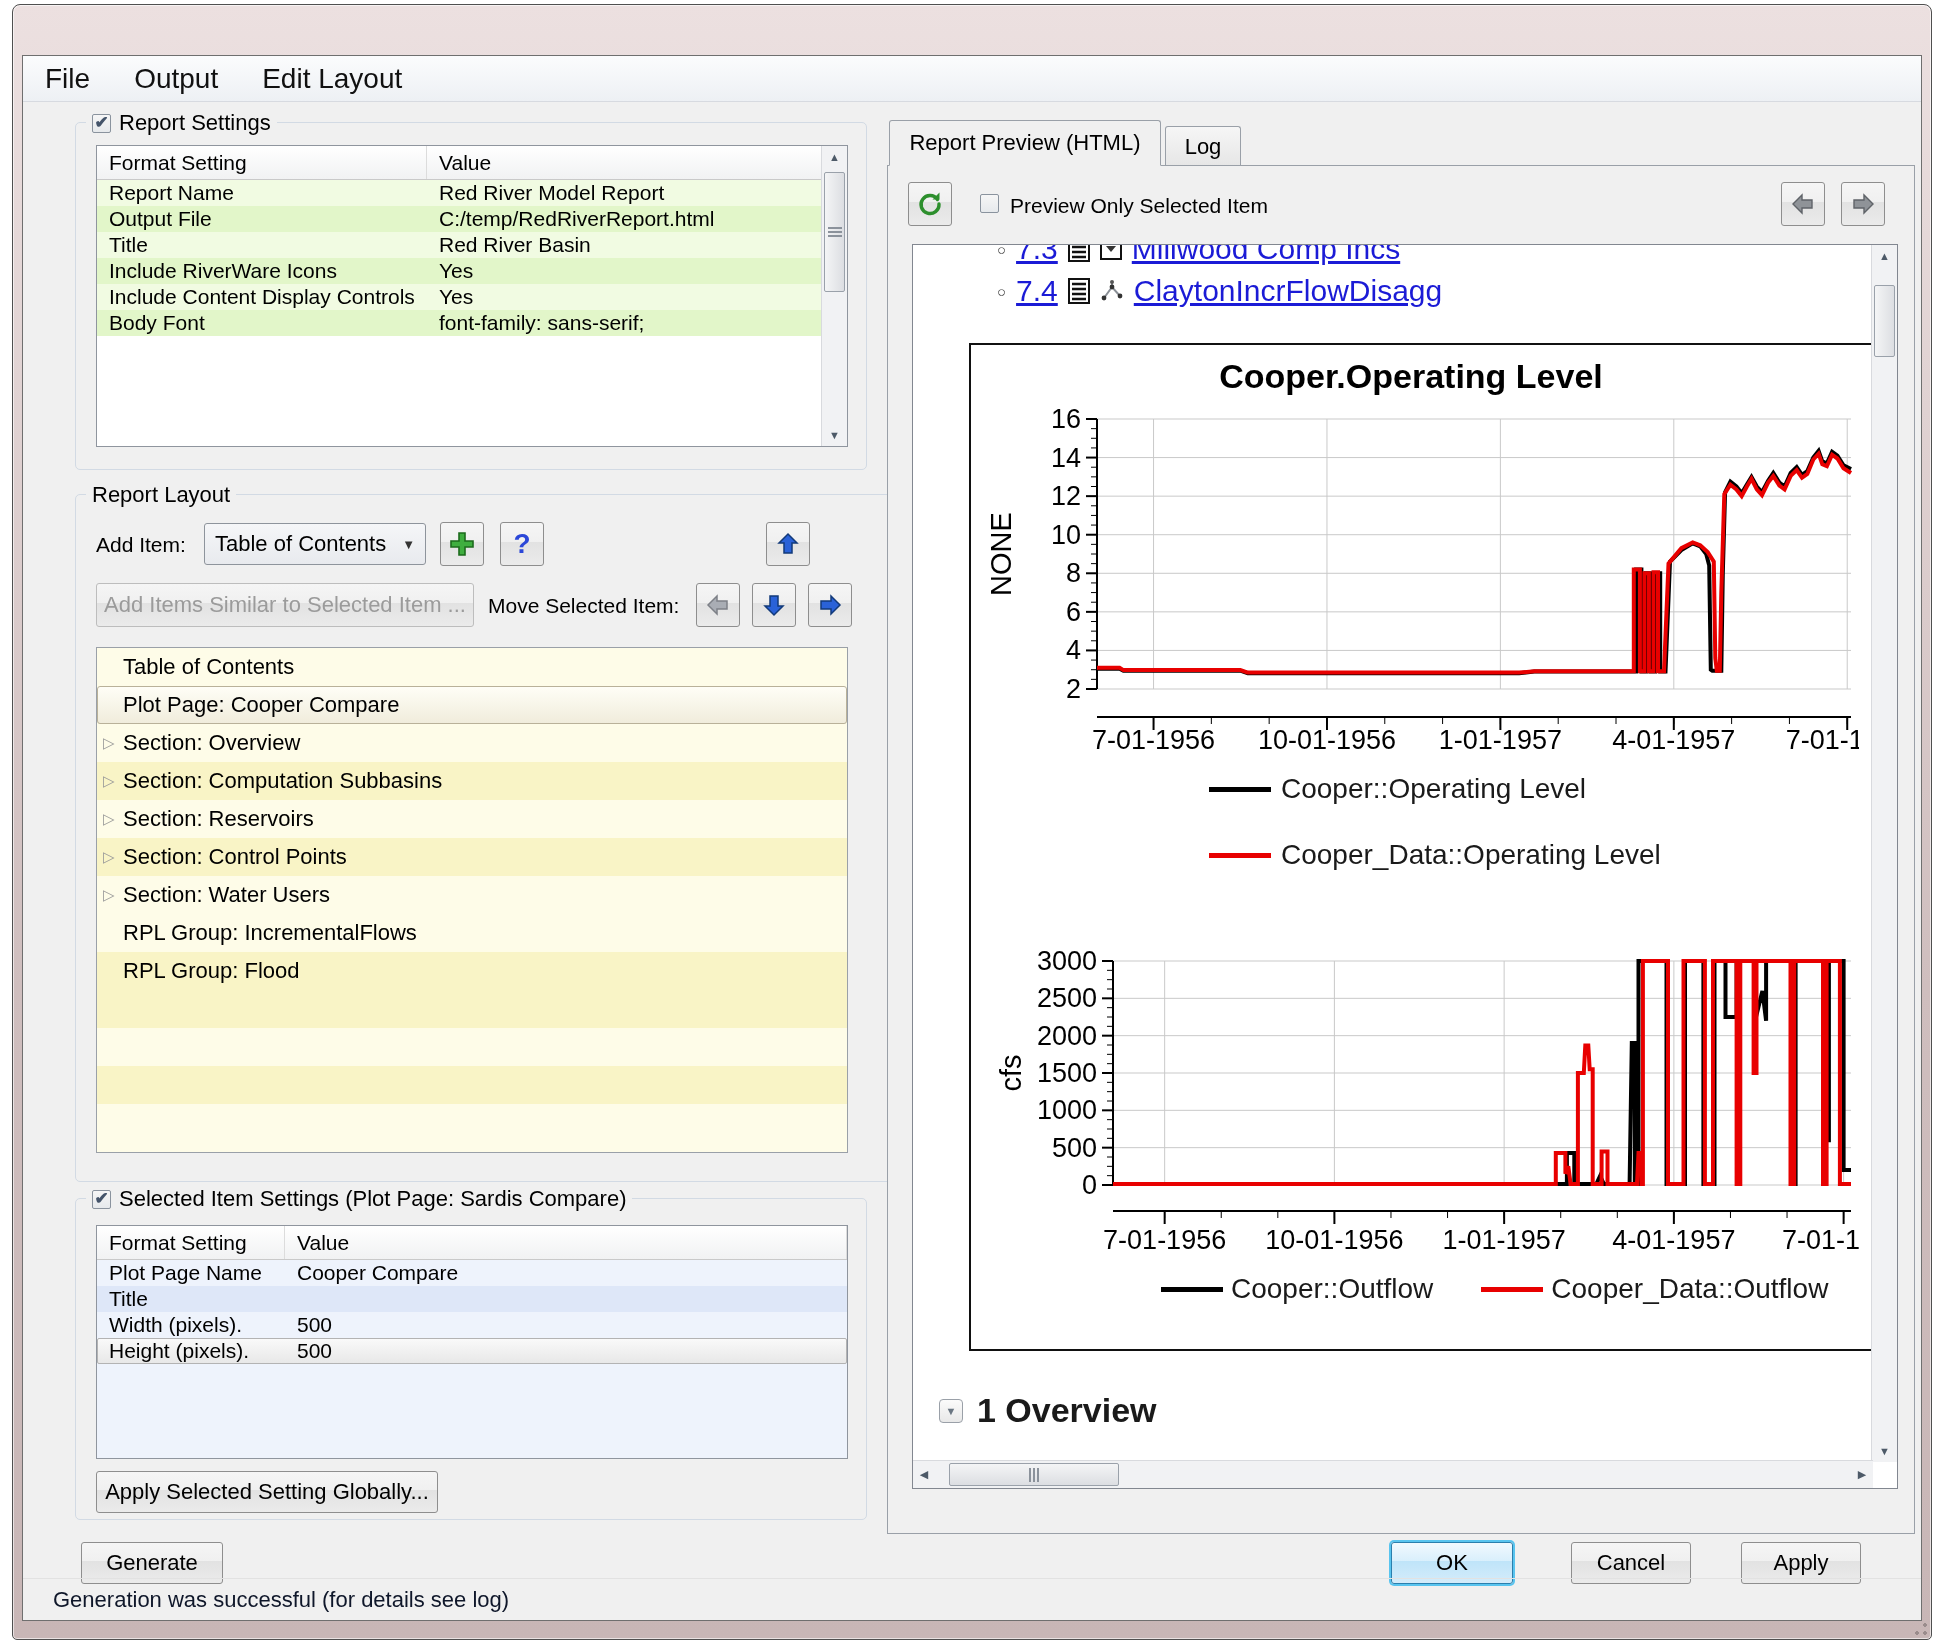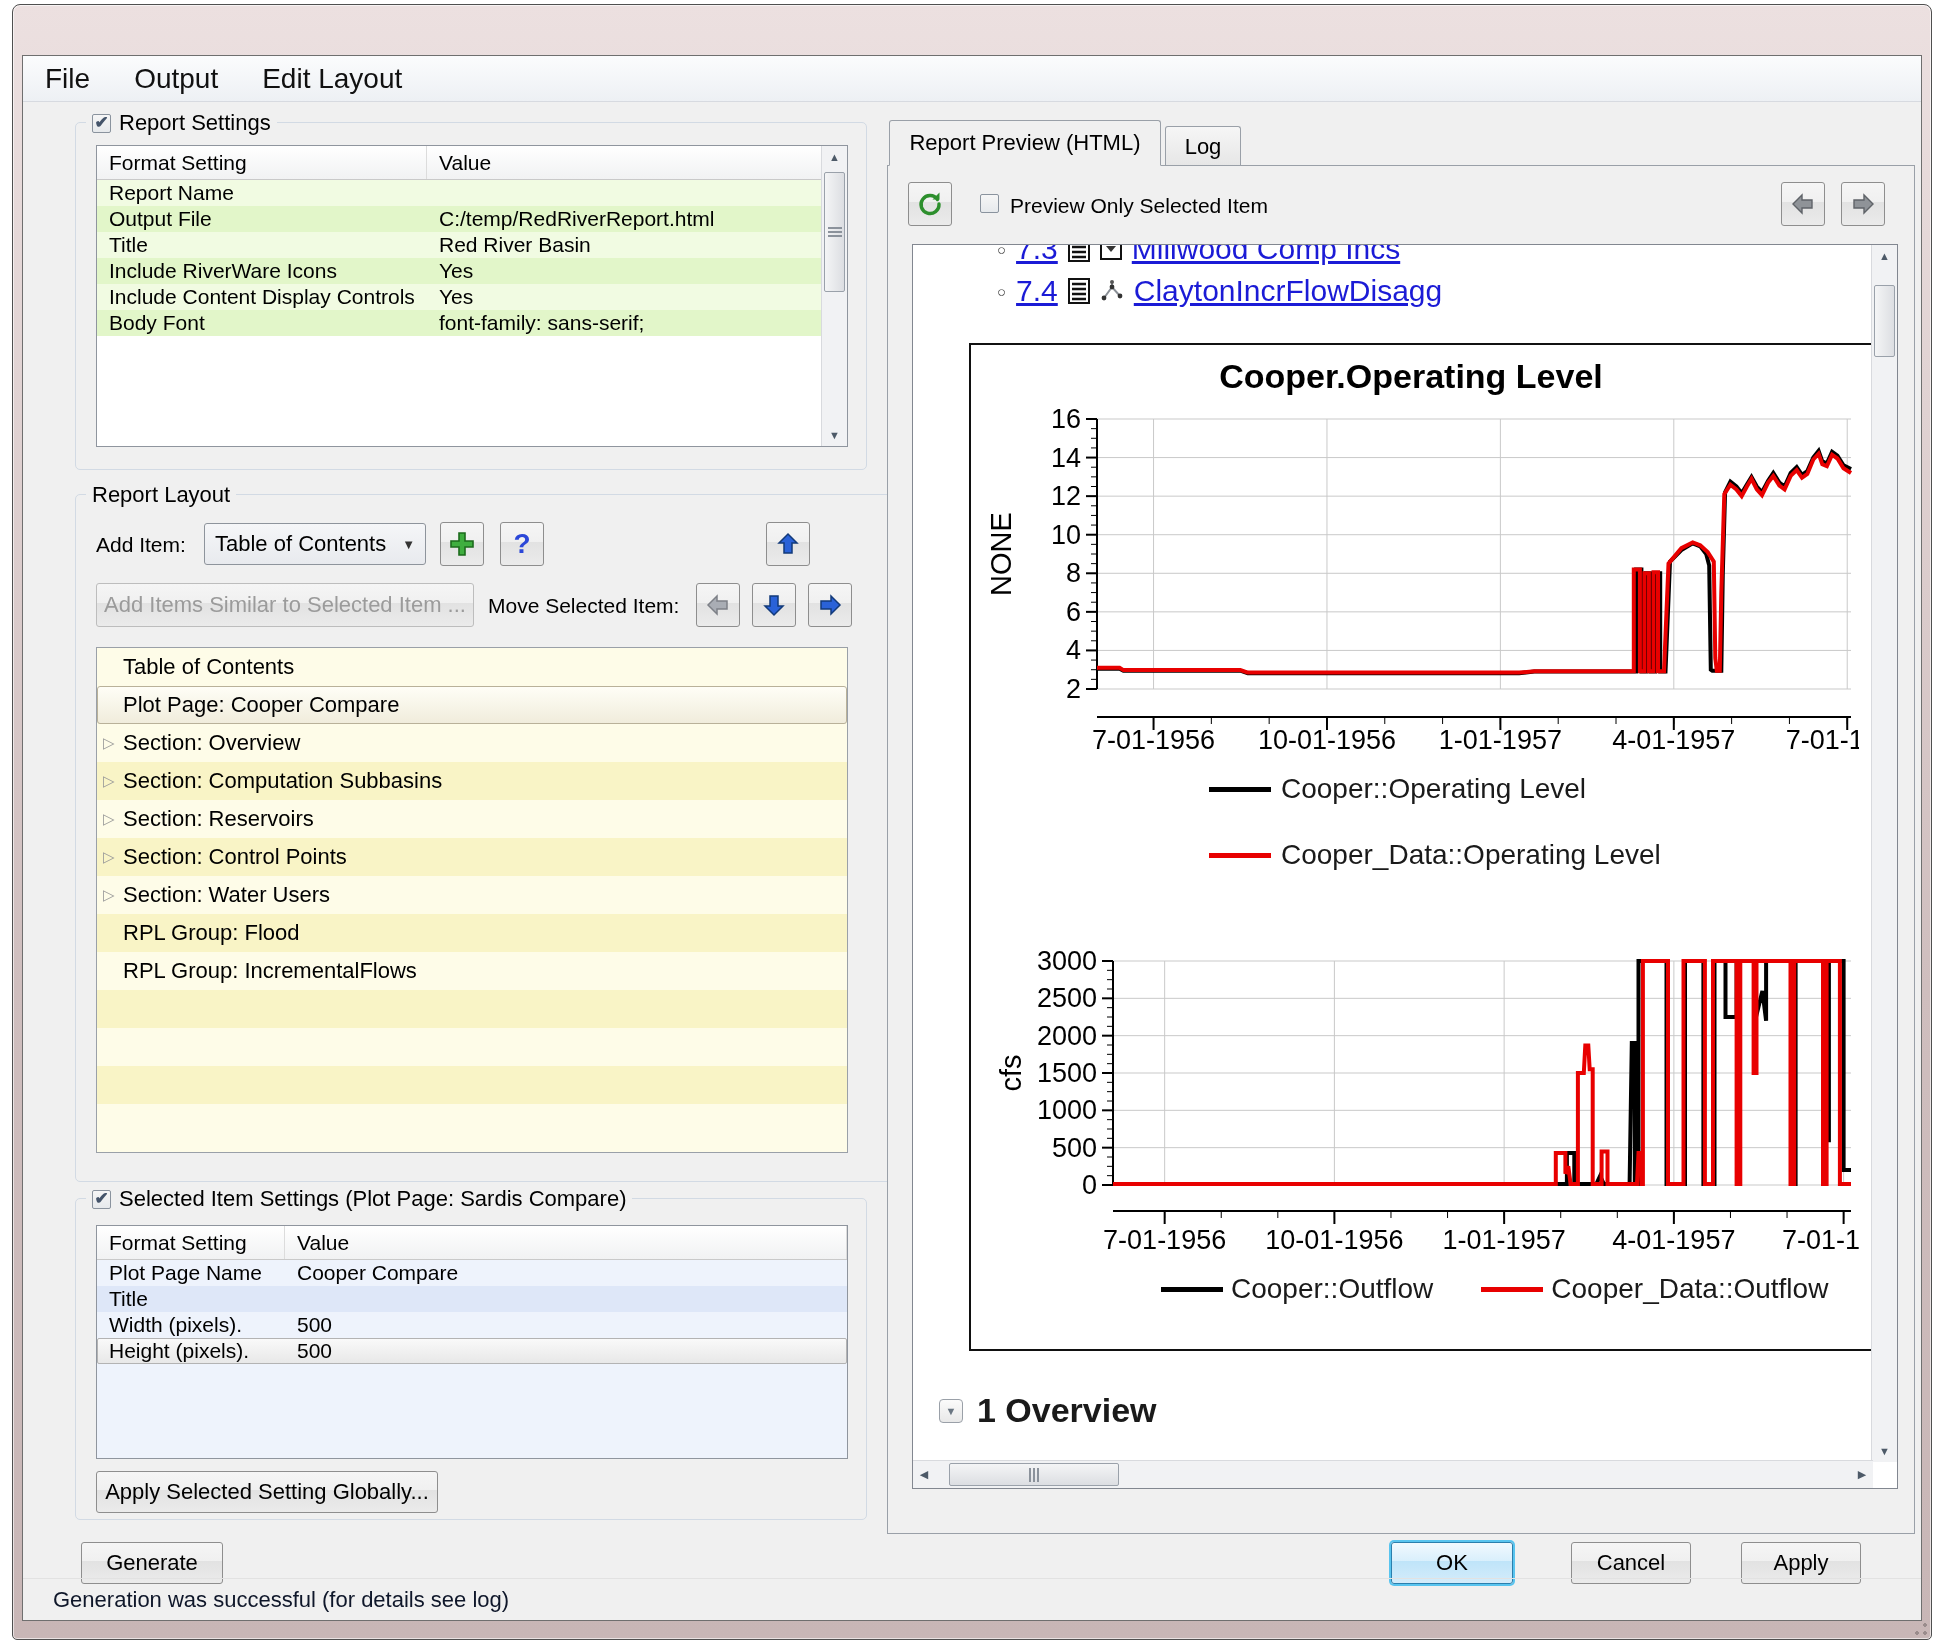--- a/index.html
+++ b/index.html
@@ -138,20 +138,21 @@
             </span>
         <span class="label">Report Settings</span>
       </div>
       <div class="tbl" style="left:20px;top:22px;width:752px;height:302px;">
         <div class="tbl-head">
           <div class="cell" style="width:330px">Format Setting</div>
           <div class="cell" style="flex:1">Value</div>
         </div>
         <div class="trow g-light">
           <div class="cell" style="width:330px">Report Name</div>
+          <div class="cell" style="flex:1">Red River Model Report</div>
         </div>
         <div class="trow g-dark">
           <div class="cell" style="width:330px">Output File</div>
           <div class="cell" style="flex:1">C:/temp/RedRiverReport.html</div>
         </div>
         <div class="trow g-light">
           <div class="cell" style="width:330px">Title</div>
           <div class="cell" style="flex:1">Red River Basin</div>
         </div>
         <div class="trow g-dark">
@@ -239,25 +240,25 @@
           <span>Section: Reservoirs</span>
         </div>
         <div class="lrow y-dark">
           <span class="expander">▷</span>
           <span>Section: Control Points</span>
         </div>
         <div class="lrow y-light">
           <span class="expander">▷</span>
           <span>Section: Water Users</span>
         </div>
+        <div class="lrow y-light">
+          <span>RPL Group: IncrementalFlows</span>
+        </div>
         <div class="lrow y-dark">
           <span>RPL Group: Flood</span>
-        </div>
-        <div class="lrow y-light">
-          <span>RPL Group: IncrementalFlows</span>
         </div>
         <div class="lrow y-dark"></div>
         <div class="lrow y-light"></div>
         <div class="lrow y-dark"></div>
         <div class="lrow y-light"></div>
       </div>
     </div>
 
     <div class="groupbox" style="left:52px;top:1142px;width:792px;height:322px;">
       <div class="gb-title">

